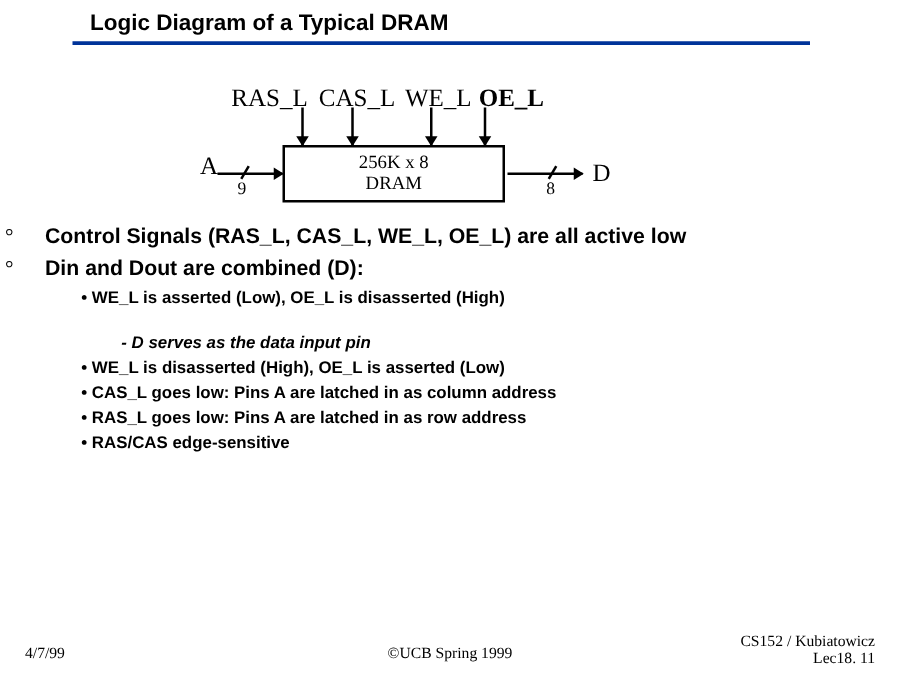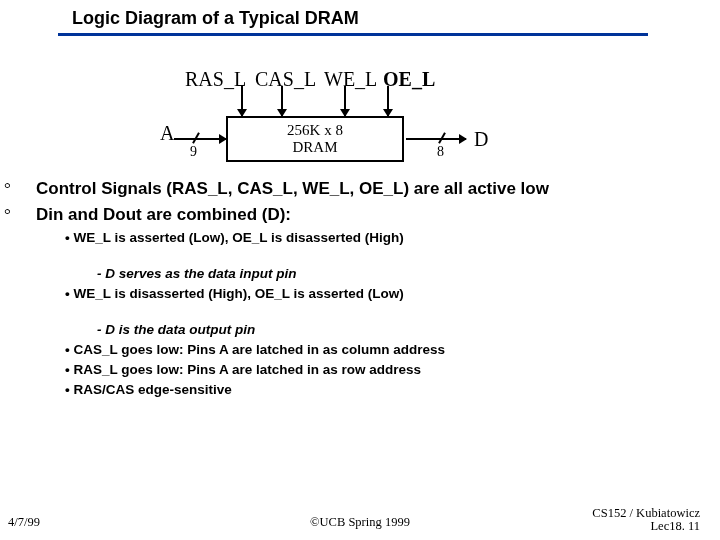--- a/index.html
+++ b/index.html
@@ -127,21 +127,21 @@
   }
   .footer {
     position: absolute;
     bottom: 6px;
     left: 0;
     width: 720px;
     font-size: 12.5px;
     color: #000;
     font-family: "Times New Roman", serif;
   }
-  .footer-left { position: absolute; left: 8px; bottom: 4px; }
+  .footer-left { position: absolute; left: 20px; bottom: 4px; }
   .footer-center { position: absolute; left: 0; width: 720px; text-align: center; bottom: 4px; }
   .footer-right { position: absolute; right: 20px; bottom: 0; text-align: right; line-height: 1.1; margin-top: 28px; }
 </style>
 </head>
 <body>
 
 <div class="title">Logic Diagram of a Typical DRAM</div>
 <div class="title-underline"></div>
 
 <div class="diagram">
@@ -176,21 +176,20 @@
     <span class="degree">°</span><span>Control Signals (RAS_L, CAS_L, WE_L, OE_L) are all active low</span>
   </div>
 
   <div class="bullet-main">
     <span class="degree">°</span><span>Din and Dout are combined (D):</span>
   </div>
   <ul class="sub-list">
     <li>WE_L is asserted (Low), OE_L is disasserted (High)</li>
     <li class="subsub">D serves as the data input pin</li>
     <li>WE_L is disasserted (High), OE_L is asserted (Low)</li>
-    <li class="subsub">D is the data output pin</li>
   </ul>
 
   <ul class="sub-list">
     <li>CAS_L goes low: Pins A are latched in as column address</li>
     <li>RAS_L goes low: Pins A are latched in as row address</li>
     <li>RAS/CAS edge-sensitive</li>
   </ul>
 </div>
 
 <div class="footer">

